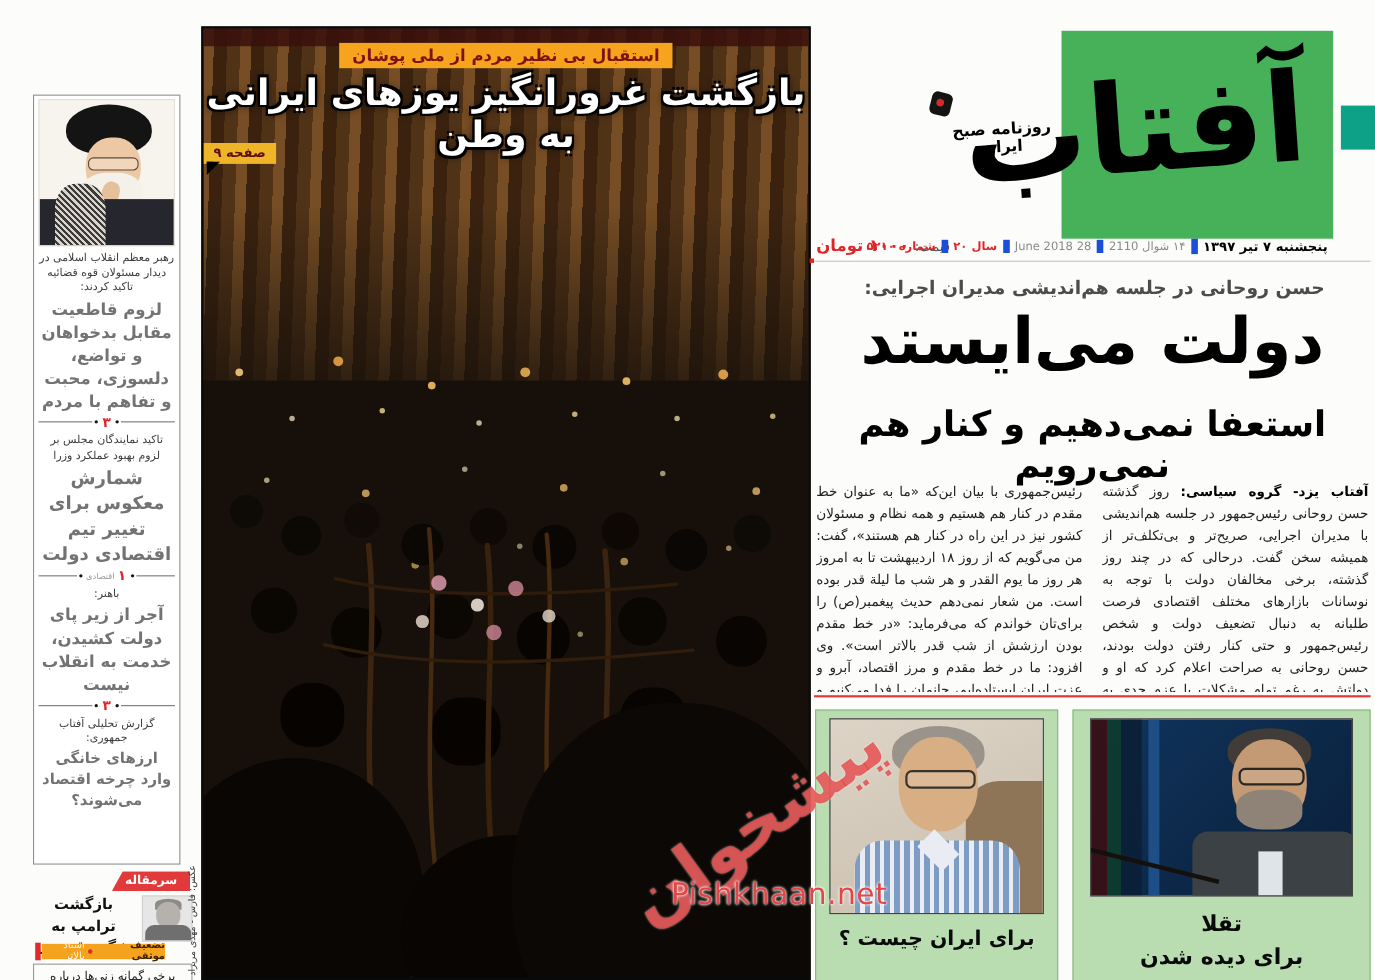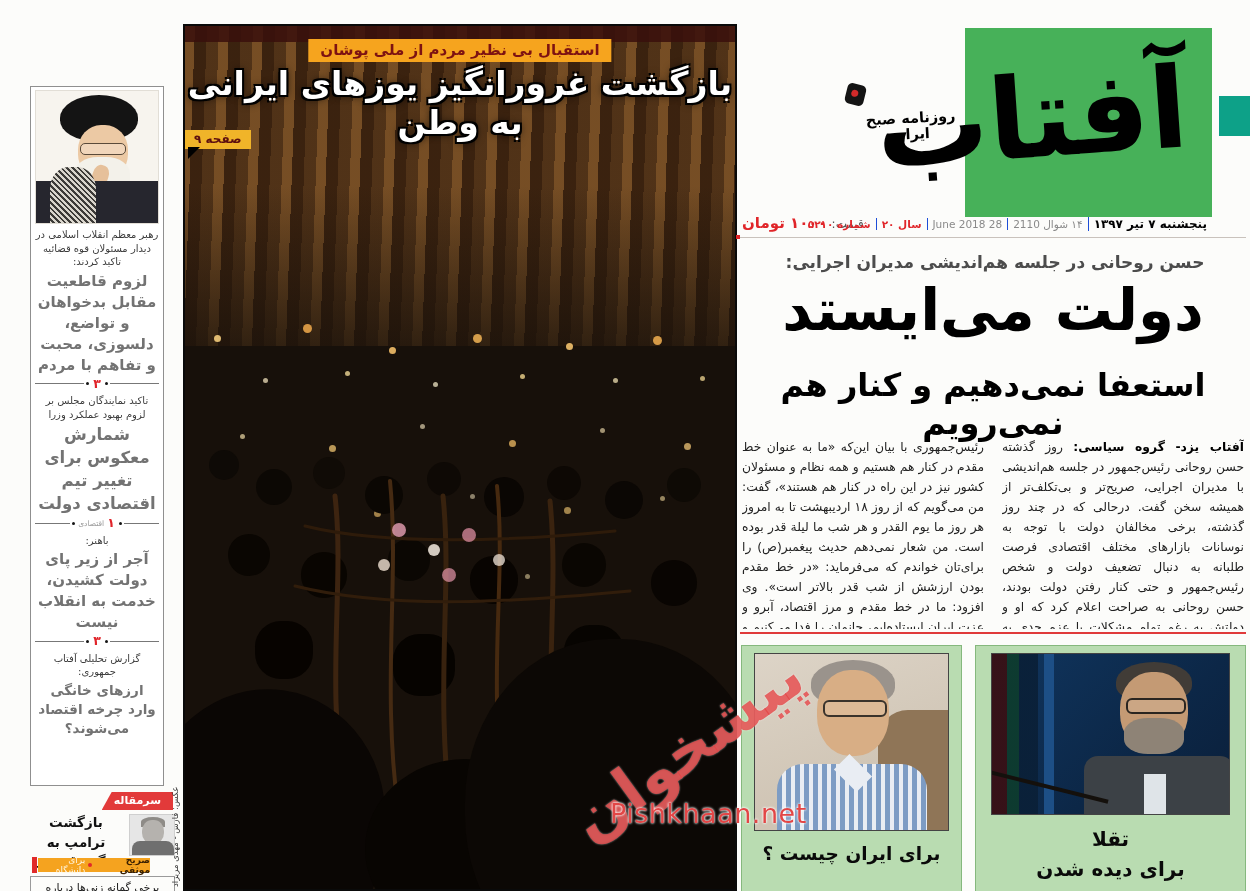--- a/index.html
+++ b/index.html
@@ -101,21 +101,21 @@
   .green-block{left:965px;top:28px;width:247px;height:189px;background:#47b159;}
   .teal-block{left:1219px;top:96px;width:31px;height:40px;background:#0da188;}
   .logo-calligraphy{left:842px;top:36px;width:380px;height:175px;font-size:112px;font-weight:bold;color:#000;
      text-align:center;line-height:165px;direction:rtl;transform:rotate(-4deg);letter-spacing:-4px;}
   .stamp{left:846px;top:84px;width:19px;height:21px;background:#141414;border-radius:5px;transform:rotate(14deg);}
   .stamp::after{content:"";position:absolute;left:5px;top:6px;width:7px;height:7px;border-radius:50%;background:#d22a2a;}
   .tagline{left:852px;top:110px;width:118px;font-size:14.5px;font-weight:bold;color:#000;text-align:center;transform:rotate(-3deg);}
   .price{left:742px;top:214px;font-size:12px;color:#555;display:flex;gap:5px;align-items:baseline;direction:rtl;}
   .price .pv{color:#e02529;font-weight:bold;font-size:15px;}
   .dateline{left:900px;top:217px;width:312px;display:flex;direction:rtl;align-items:center;font-size:10.5px;color:#8a8a8a;}
-  .dateline span{padding:0 5px;white-space:nowrap;border-left:1px solid #1d4ed8;}
+  .dateline span{padding:0 5px;white-space:nowrap;border-left:6px solid #1d4ed8;}
   .dateline span:last-child{border-left:none;}
   .dl-jalali{font-weight:bold;color:#000;font-size:12px;}
   .dl-red{color:#e02529;font-weight:bold;}
   .mast-rule{left:740px;top:237px;width:506px;height:1px;background:#c9c2bc;}
   .mast-rule::before{content:"";position:absolute;left:-4px;top:-2px;width:4px;height:4px;background:#e02529;}
 
   
   .lead-kicker{left:760px;top:252px;width:470px;text-align:center;font-size:17px;font-weight:bold;color:#4c4c4c;direction:rtl;}
   .lead-headline{left:740px;top:268px;width:506px;margin:0;text-align:center;font-size:58px;font-weight:900;color:#000;
      direction:rtl;line-height:1.45;}
@@ -230,23 +230,23 @@
 
   <section class="abs editorial rtl">
     <div class="ed-label">سرمقاله</div>
     <div class="ed-title">بازگشت ترامپ به شگرد قدیمی</div>
     <div class="ed-photo">
       <div class="w-hair"></div>
       <div class="w-head"></div>
       <div class="w-body"></div>
     </div>
     <div class="ed-author">
-      <span class="nm">صریح موثقی</span>
+      <span class="nm">تضعیف موثقی</span>
       <i class="dot"></i>
-      <span class="rl">برای دانشگاه</span>
+      <span class="rl">استاد بالاتر</span>
     </div>
     <div class="ed-excerpt">برخی گمانه زنی‌ها درباره</div>
   </section>
 
   <figure class="abs main-photo" style="margin:0;">
     <div class="ph-streaks"></div>
     <div class="ph-band"></div>
     <div class="ph-fade"></div>
     <div class="bokeh"></div>
     <div class="crowd"></div>

